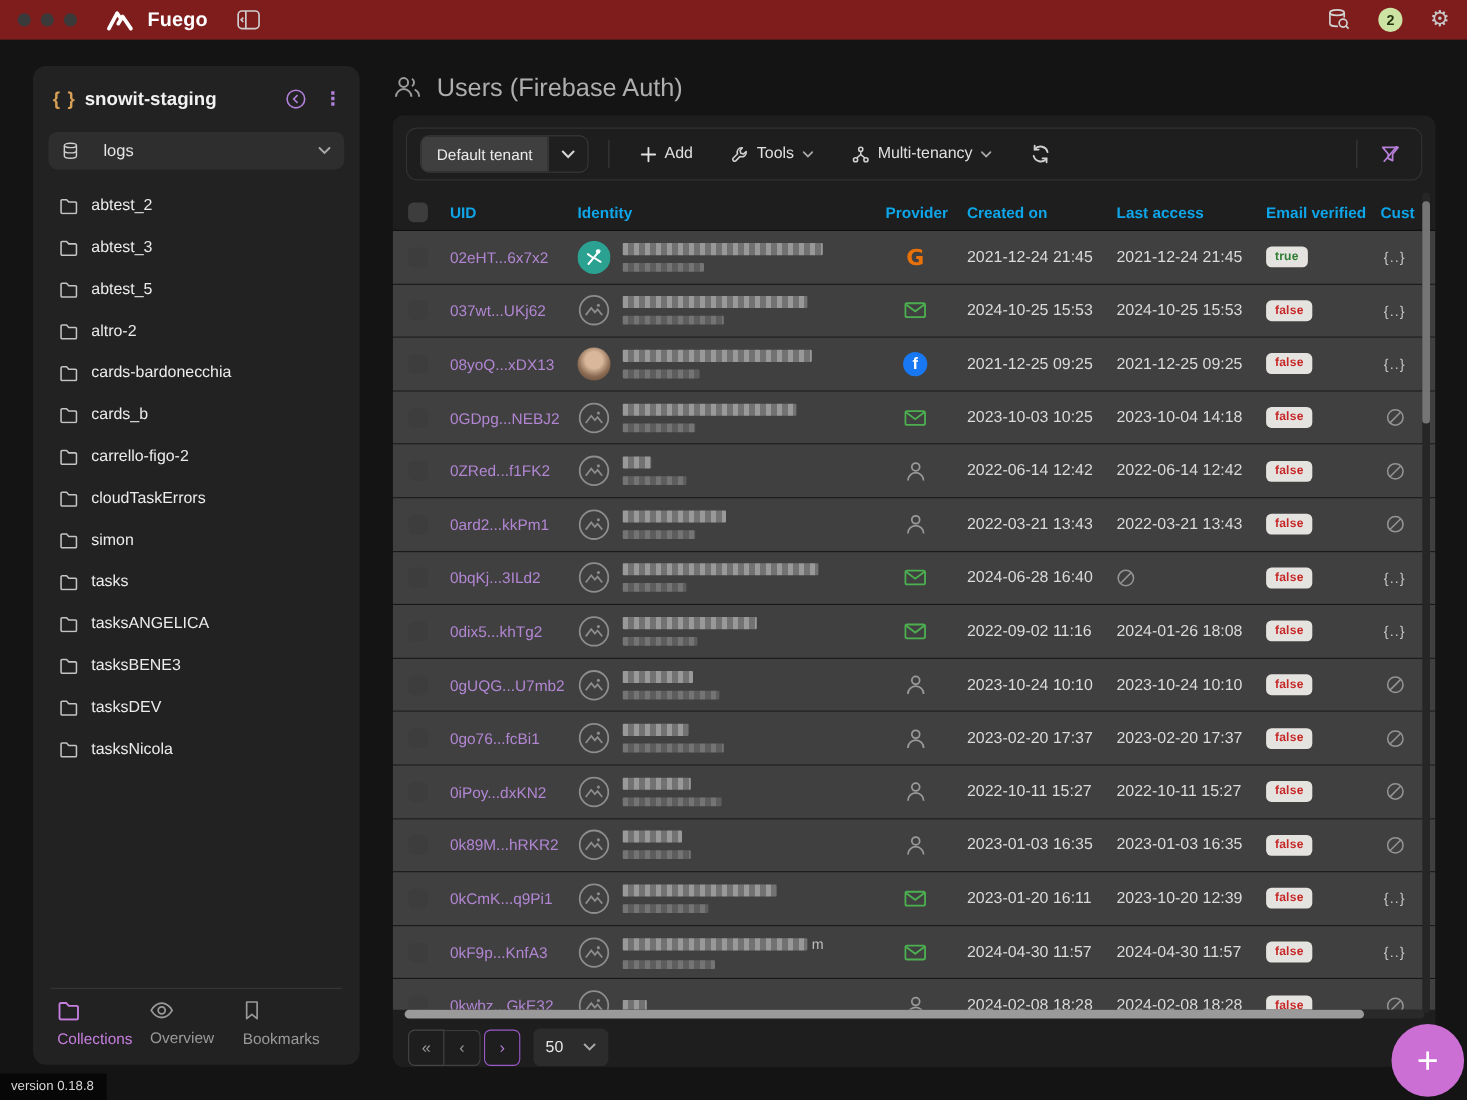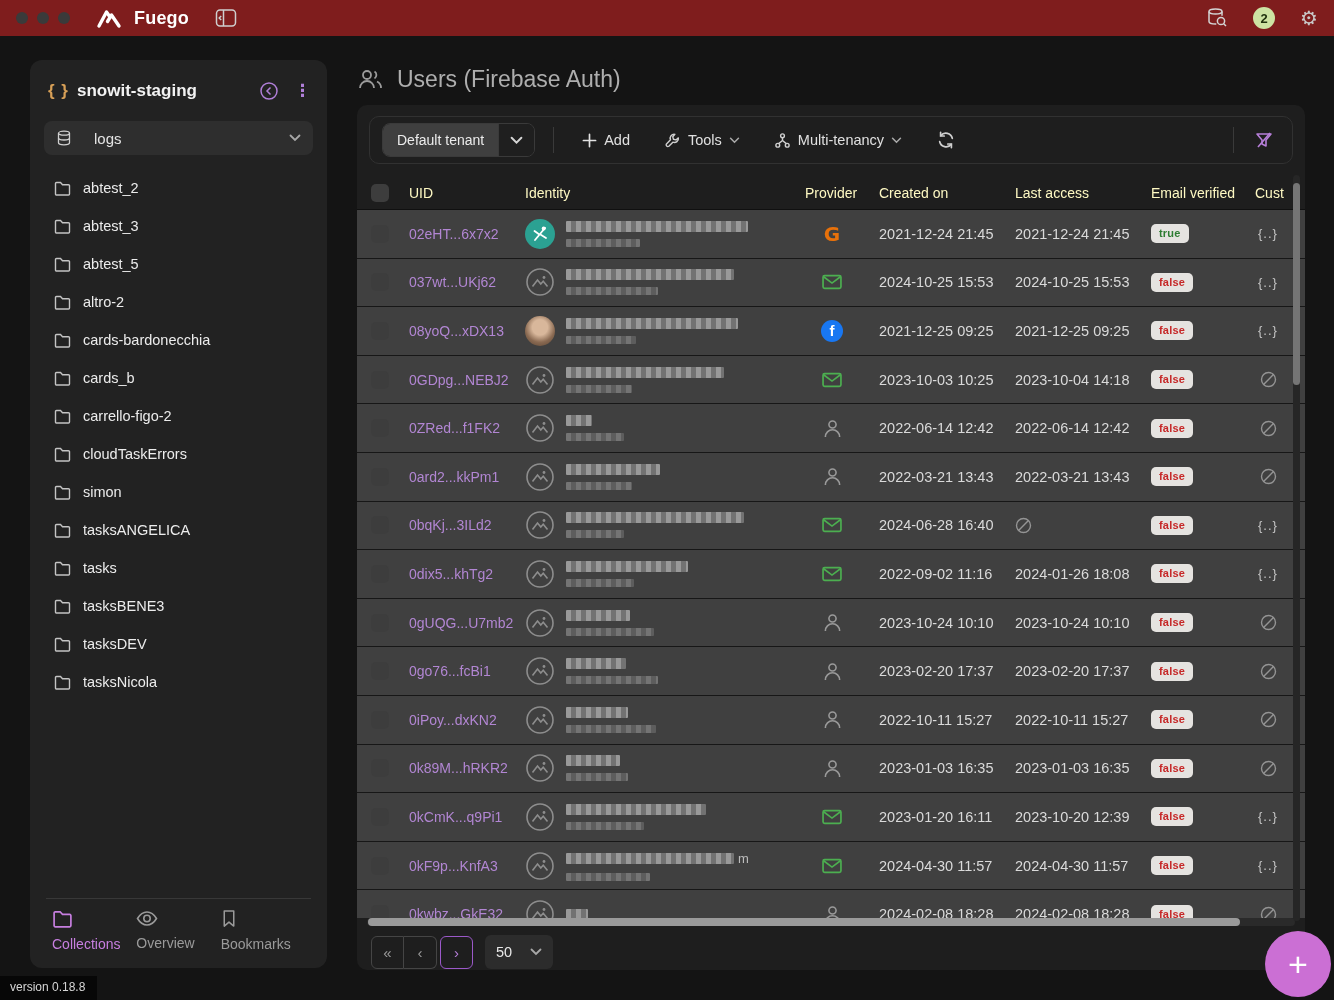--- a/index.html
+++ b/index.html
@@ -59,21 +59,21 @@
   .tenant-caret { background:#1f1f1f; display:flex; align-items:center; padding:0 11px; border-left:1px solid #3a3a3a; }
   .tb-div { width:1px; height:26px; background:#3a3a3a; margin:0 18px; }
   .tb-btn { display:flex; align-items:center; gap:7px; font-size:14.5px; color:#e0e0e0;
     padding:6px 10px; cursor:pointer; border-radius:6px; margin-right:14px; }
   .tb-right { margin-left:auto; display:flex; align-items:center; }
   .filter-btn { padding:4px 6px; cursor:pointer; display:flex; }
 
   .grid { display:grid; grid-template-columns:38px 116px 272px 70px 136px 136px 106px 46px;
     align-items:center; padding-left:14px; }
   .thead { height:34px; margin-top:12px; border-bottom:1px solid #101010; }
-  .thead .hcell { font-size:14px; font-weight:400; color:#fef9c3; white-space:nowrap; overflow:hidden; }
+  .thead .hcell { font-size:14px; font-weight:700; color:#0ea5e9; white-space:nowrap; overflow:hidden; }
   .hcell.ppad { padding-left:8px; } .hcell.dpad { padding-left:12px; } .hcell.cpad { padding-left:10px; }
 
   .rows-viewport { height:708px; overflow:hidden; position:relative; }
   .trow { height:48.6px; border-bottom:1px solid #171717; background:#404040; cursor:pointer; }
   .checkbox { width:18px; height:18px; border-radius:5px; background:#3d3d3d; display:inline-block; cursor:pointer; }
   .cell { display:flex; align-items:center; min-width:0; }
   .cell.uid { font-size:14px; color:#b286d3; white-space:nowrap; }
   .cell.identity { gap:11px; }
   .avatar { width:30px; height:30px; border-radius:50%; flex:none; display:flex; align-items:center; justify-content:center; }
   .avatar.photo-face { background:radial-gradient(circle at 50% 38%, #d8b79b 0 32%, #8a6a52 62%, #55402f 100%); }
@@ -270,30 +270,30 @@
     </span>
     <span class="lbl">simon</span>
   </li>
 
   <li class="collection-item">
     <span style="display:flex;">
       <svg width="17" height="15" viewBox="0 0 17 15" fill="none" stroke="#c4c4c4" stroke-width="1.4">
             <path d="M1.5 13 V2.5 a1 1 0 0 1 1 -1 h4 l2 2.2 h6 a1 1 0 0 1 1 1 V13 a1 1 0 0 1 -1 1 h-12 a1 1 0 0 1 -1 -1 Z"></path>
           </svg>
     </span>
+    <span class="lbl">tasks</span>
+  </li>
+
+  <li class="collection-item">
+    <span style="display:flex;">
+      <svg width="17" height="15" viewBox="0 0 17 15" fill="none" stroke="#c4c4c4" stroke-width="1.4">
+            <path d="M1.5 13 V2.5 a1 1 0 0 1 1 -1 h4 l2 2.2 h6 a1 1 0 0 1 1 1 V13 a1 1 0 0 1 -1 1 h-12 a1 1 0 0 1 -1 -1 Z"></path>
+          </svg>
+    </span>
     <span class="lbl">tasksANGELICA</span>
-  </li>
-
-  <li class="collection-item">
-    <span style="display:flex;">
-      <svg width="17" height="15" viewBox="0 0 17 15" fill="none" stroke="#c4c4c4" stroke-width="1.4">
-            <path d="M1.5 13 V2.5 a1 1 0 0 1 1 -1 h4 l2 2.2 h6 a1 1 0 0 1 1 1 V13 a1 1 0 0 1 -1 1 h-12 a1 1 0 0 1 -1 -1 Z"></path>
-          </svg>
-    </span>
-    <span class="lbl">tasks</span>
   </li>
 
   <li class="collection-item">
     <span style="display:flex;">
       <svg width="17" height="15" viewBox="0 0 17 15" fill="none" stroke="#c4c4c4" stroke-width="1.4">
             <path d="M1.5 13 V2.5 a1 1 0 0 1 1 -1 h4 l2 2.2 h6 a1 1 0 0 1 1 1 V13 a1 1 0 0 1 -1 1 h-12 a1 1 0 0 1 -1 -1 Z"></path>
           </svg>
     </span>
     <span class="lbl">tasksBENE3</span>
   </li>

